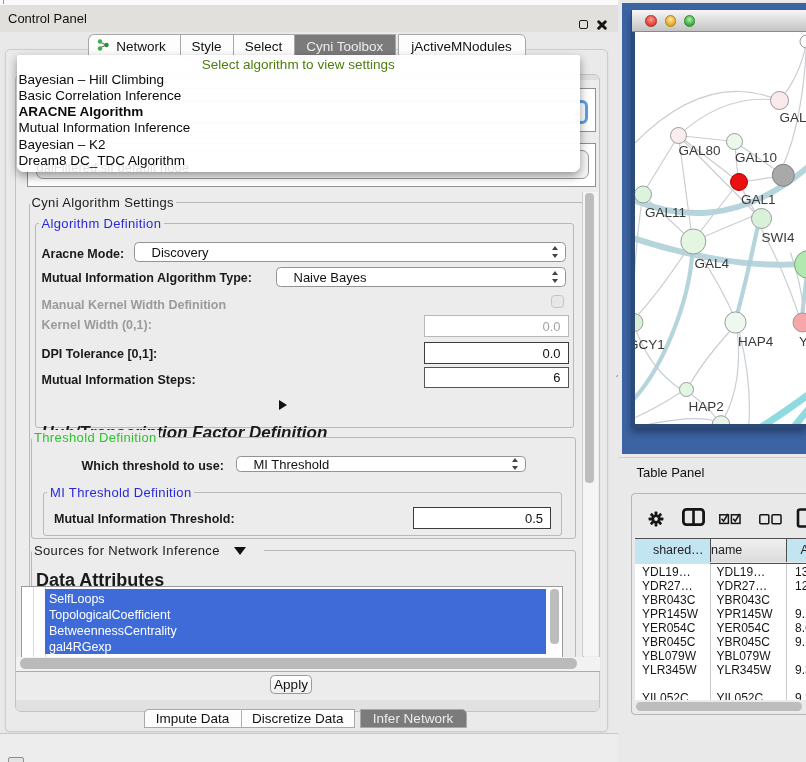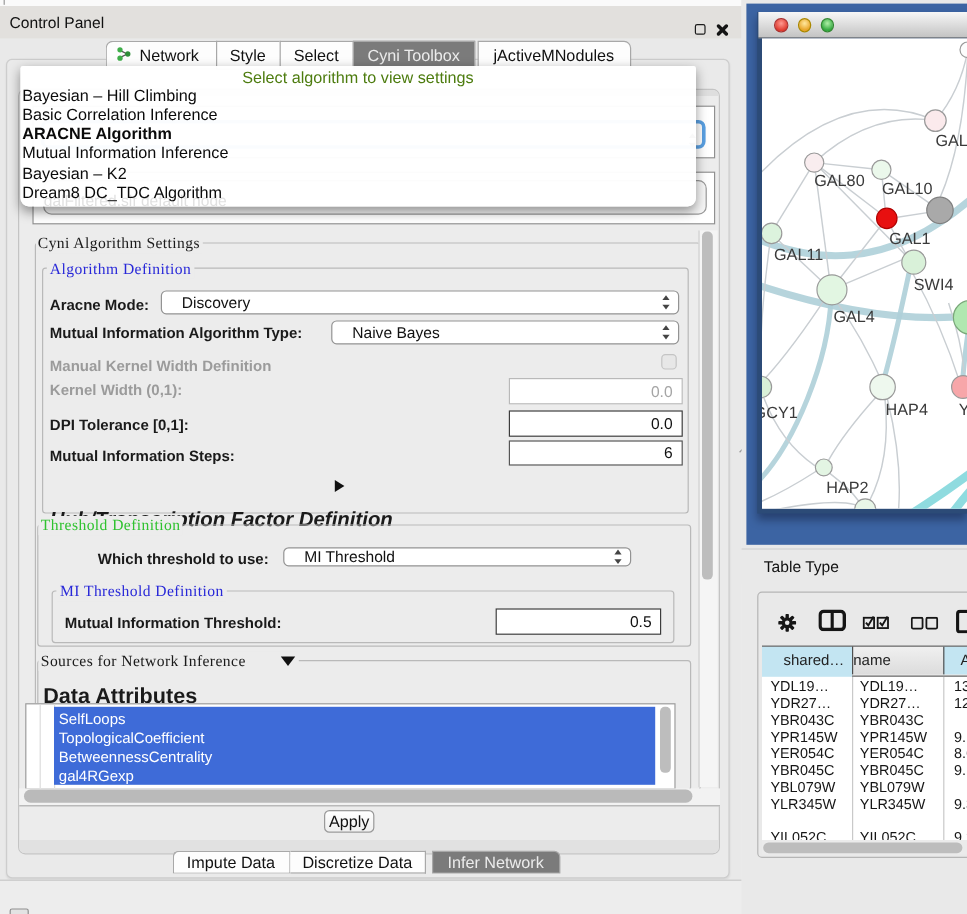--- a/index.html
+++ b/index.html
@@ -13,21 +13,21 @@
   .combo span{position:absolute;left:17px;top:50%;transform:translateY(-50%);white-space:nowrap;}
   .arr{position:absolute;right:6px;top:50%;transform:translateY(-50%);width:7px;height:12px;}
   .arr:before{content:"";position:absolute;left:0;top:0;border-left:3.5px solid transparent;
      border-right:3.5px solid transparent;border-bottom:4.5px solid #444;}
   .arr:after{content:"";position:absolute;left:0;bottom:0;border-left:3.5px solid transparent;
      border-right:3.5px solid transparent;border-top:4.5px solid #444;}
   .field{position:absolute;background:#fff;font-size:13px;text-align:right;color:#111;box-sizing:border-box;}
   .field span{position:absolute;right:7px;top:50%;transform:translateY(-50%);}
   .grp{position:absolute;border:1px solid #b9b9b9;border-radius:3px;}
   .gt{position:absolute;top:-8px;left:3px;background:#ececec;padding:0 3px;font-size:13px;letter-spacing:0.35px;
-      color:#1a1a1a;white-space:nowrap;font-family:Liberation Serif, serif;}
+      color:#1a1a1a;white-space:nowrap;}
   .gt0{left:0;padding:0 2px;}
   .tab{position:absolute;background:#fdfdfd;border:1px solid #a8a8a8;box-sizing:border-box;
        font-size:13.5px;color:#111;text-align:center;}
   .tabsel{background:#7b7b7b;color:#ececec;}
 </style>
 </head>
 <body>
 
 <div class="ab" id="lwin" style="left:0;top:0;width:618px;height:733px;background:#e9e9e9;border-bottom:1px solid #c9c9c9;overflow:hidden;">
   <div class="ab" style="left:0;top:0;width:618px;height:5px;background:#fafafa;"></div>
@@ -234,21 +234,21 @@
         <text x="627.5" y="348">GCY1</text>
         <text x="737.5" y="345">HAP4</text>
         <text x="798.5" y="345">YM</text>
         <text x="688" y="410">HAP2</text>
       </g>
     </svg>
   </div>
 </div>
 
 <div class="ab" style="left:618px;top:456.5px;width:188px;height:29px;background:#e9e9e9;border-top:1px solid #d2d2d2;">
-  <div class="ab" style="left:18.5px;top:0;height:29px;line-height:29px;font-size:13px;color:#111;">Table Type</div>
+  <div class="ab" style="left:18.5px;top:0;height:29px;line-height:29px;font-size:13px;color:#111;">Table Panel</div>
 </div>
 
 <div class="ab" style="left:630.5px;top:492.5px;width:190px;height:222px;border:1px solid #b5b5b5;border-radius:4px;background:#e9e9e9;box-sizing:border-box;">
 
   <svg class="ab" style="left:17px;top:18.5px;overflow:visible;" width="14" height="14" viewBox="0 0 14 14">
     <g fill="#151515">
       <circle cx="7" cy="7" r="4.6"></circle>
       <g>
         <rect x="5.6" y="-0.4" width="2.8" height="3.4" rx="0.7"></rect>
         <rect x="5.6" y="11" width="2.8" height="3.4" rx="0.7"></rect>

